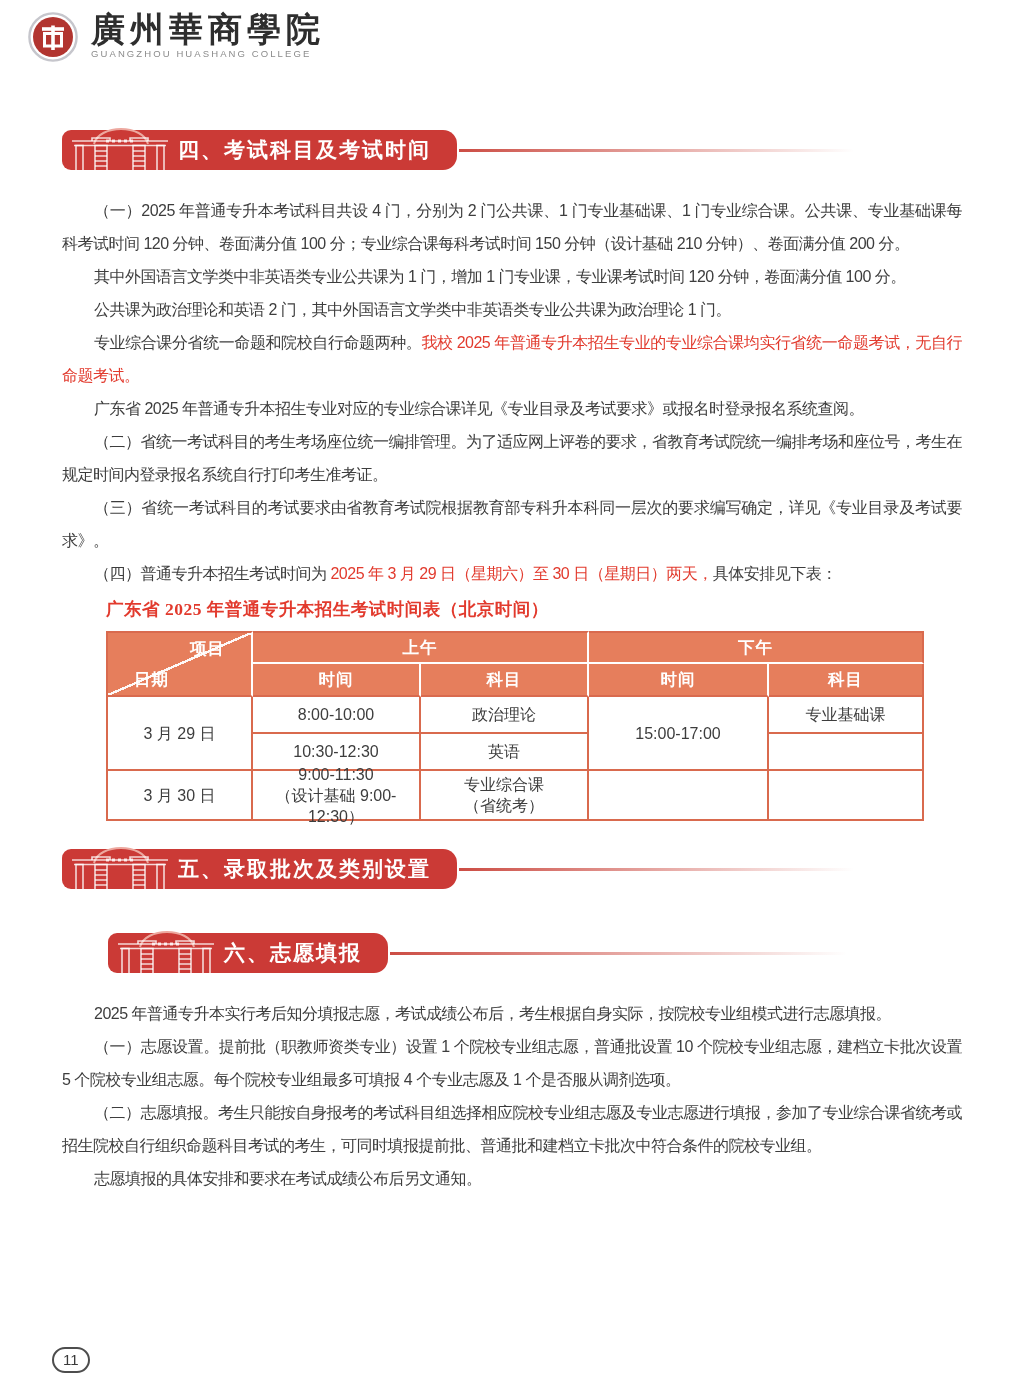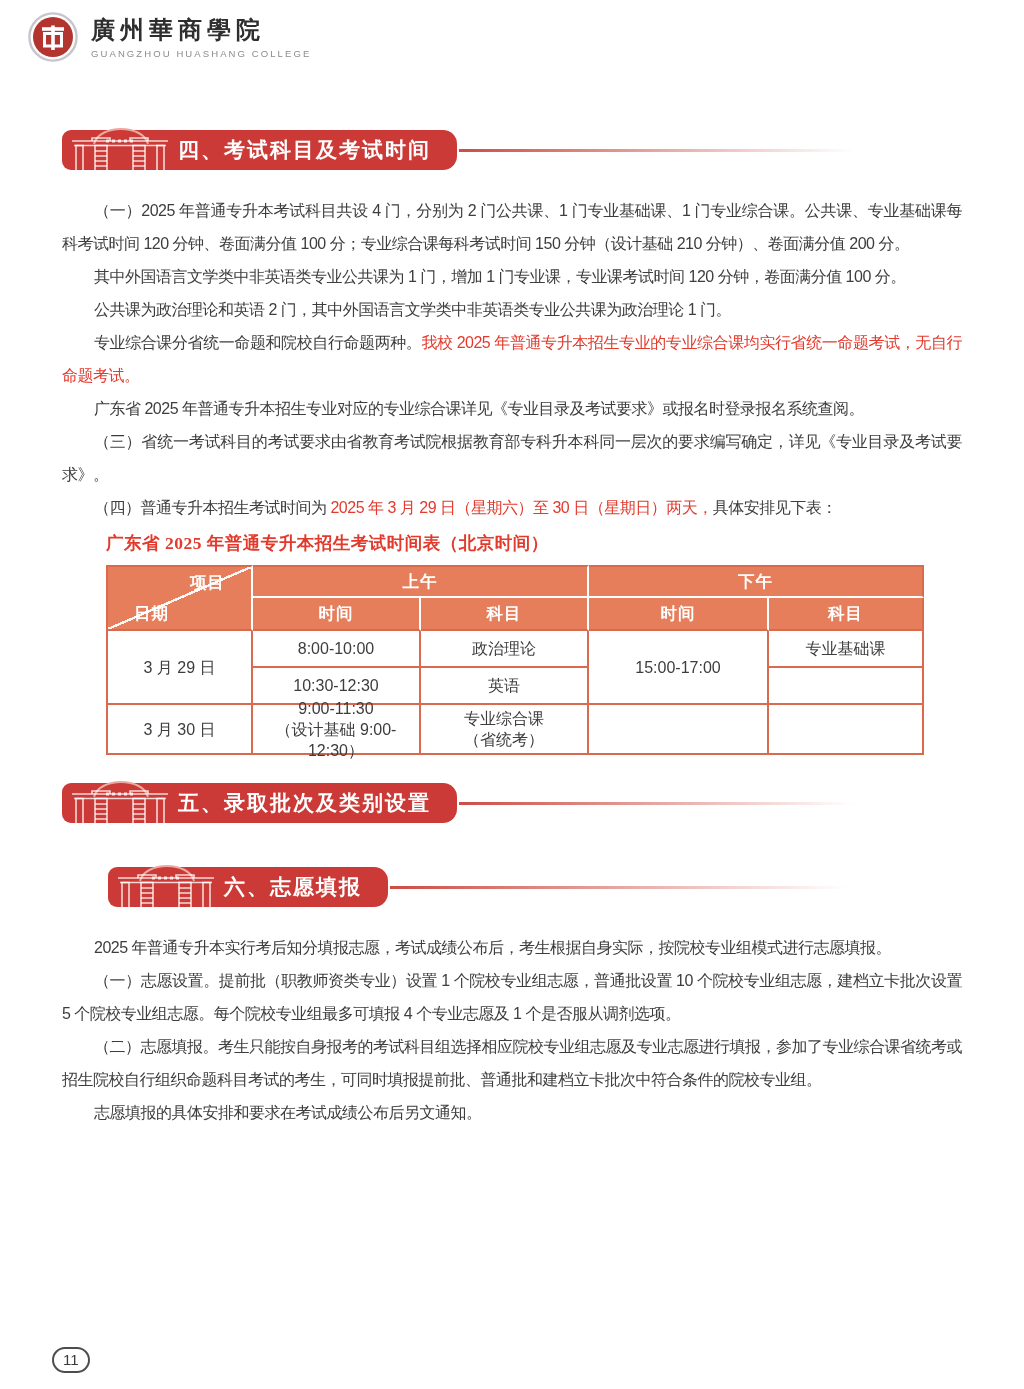--- a/index.html
+++ b/index.html
@@ -15,21 +15,21 @@
     width:1024px;height:1389px;background:#fff;overflow:hidden;
     font-family:"Liberation Sans","DejaVu Sans",sans-serif;color:var(--ink);
   }
   .page{position:relative;width:1024px;height:1389px;background:#fff;}
 
   
   .logo-row{position:absolute;top:12px;left:28px;display:flex;align-items:center;gap:13px;}
   .logo-seal{width:50px;height:50px;flex:0 0 auto;}
   .logo-text .cn{
     font-family:"Liberation Serif","DejaVu Serif",serif;
-    font-size:24px;font-weight:bold;color:#2e2e2e;letter-spacing:5px;line-height:30px;
+    font-size:34px;font-weight:bold;color:#2e2e2e;letter-spacing:5px;line-height:30px;
   }
   .logo-text .en{font-size:9.5px;color:#8b8b8b;letter-spacing:2.1px;margin-top:3px;}
 
   
   .content{position:absolute;top:0;left:0;width:1024px;padding:128px 62px 0 62px;}
 
   
   .banner-wrap{position:relative;display:flex;align-items:center;height:44px;}
   .banner{
     position:relative;display:inline-flex;align-items:center;height:40px;
@@ -139,20 +139,21 @@
       </div>
       <div class="banner-line"></div>
     </div>
 
     <div class="paras">
       <p class="para"><span>（一）2025 年普通专升本考试科目共设 4 门，分别为 2 门公共课、1 门专业基础课、1 门专业综合课。公共课、专业基础课每科考试时间 120 分钟、卷面满分值 100 分；专业综合课每科考试时间 150 分钟（设计基础 210 分钟）、卷面满分值 200 分。</span></p>
       <p class="para"><span>其中外国语言文学类中非英语类专业公共课为 1 门，增加 1 门专业课，专业课考试时间 120 分钟，卷面满分值 100 分。</span></p>
       <p class="para"><span>公共课为政治理论和英语 2 门，其中外国语言文学类中非英语类专业公共课为政治理论 1 门。</span></p>
       <p class="para"><span>专业综合课分省统一命题和院校自行命题两种。</span><span class="red">我校 2025 年普通专升本招生专业的专业综合课均实行省统一命题考试，无自行命题考试。</span></p>
       <p class="para"><span>广东省 2025 年普通专升本招生专业对应的专业综合课详见《专业目录及考试要求》或报名时登录报名系统查阅。</span></p>
+      <p class="para"><span>（二）省统一考试科目的考生考场座位统一编排管理。为了适应网上评卷的要求，省教育考试院统一编排考场和座位号，考生在规定时间内登录报名系统自行打印考生准考证。</span></p>
       <p class="para"><span>（三）省统一考试科目的考试要求由省教育考试院根据教育部专科升本科同一层次的要求编写确定，详见《专业目录及考试要求》。</span></p>
       <p class="para"><span>（四）普通专升本招生考试时间为 </span><span class="red">2025 年 3 月 29 日（星期六）至 30 日（星期日）两天，</span><span>具体安排见下表：</span></p>
     </div>
 
     <div class="table-title">广东省 2025 年普通专升本招生考试时间表（北京时间）</div>
 
     <div class="exam-table">
       <div class="cell hd c-am b-t-s b-r-w b-b-w">上午</div>
       <div class="cell hd c-corner b-l-s b-t-s b-r-w b-b-s">
         <span class="corner-top">项目</span>

